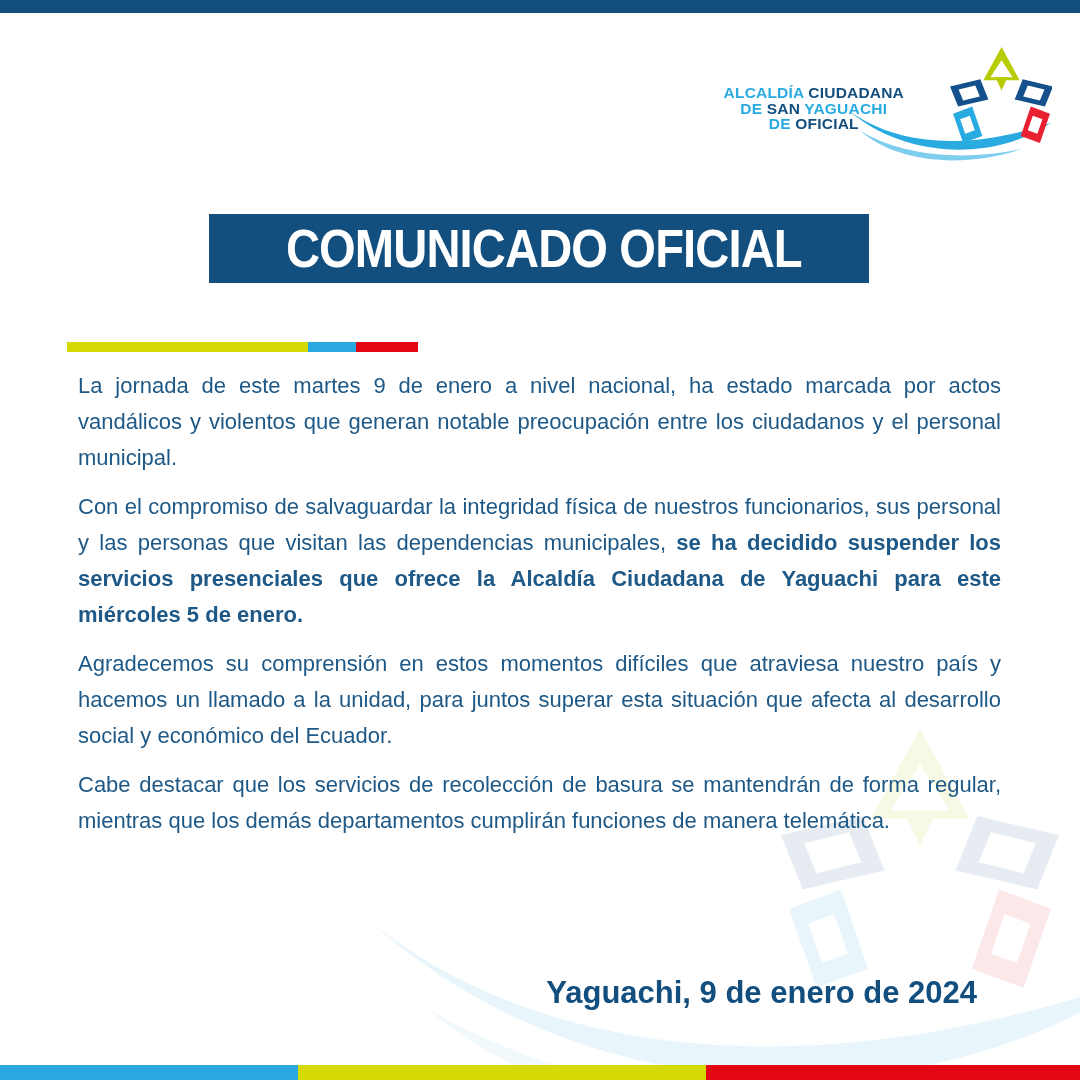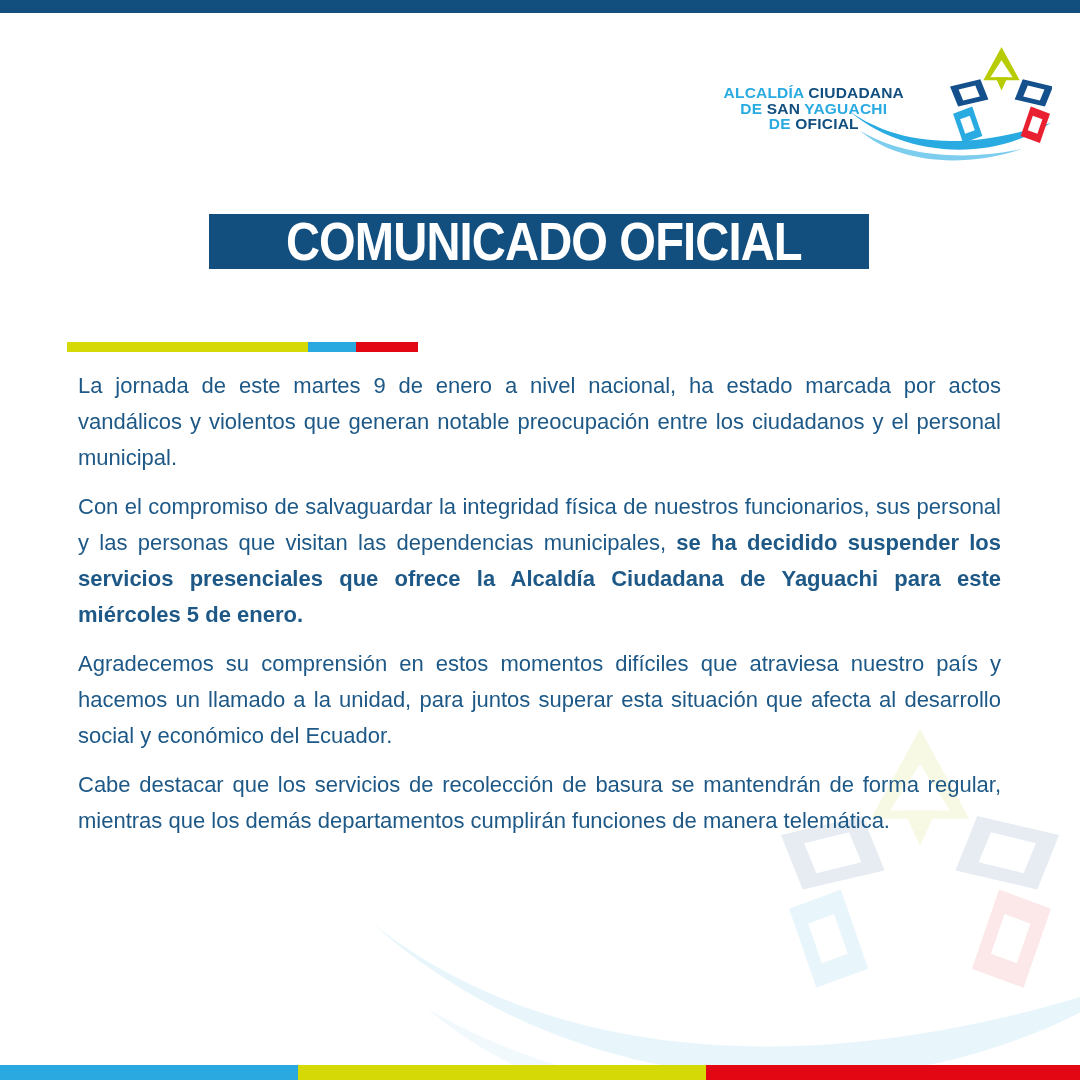--- a/index.html
+++ b/index.html
@@ -22,21 +22,21 @@
   .logo-text {
     position:absolute; right:176px; top:85px; z-index:2;
     text-align:center; font-weight:bold; font-size:15.5px; line-height:15.5px;
     letter-spacing:0.2px; white-space:nowrap;
   }
   .lt-light { color:#29ABE2; }
   .lt-dark  { color:#124E7E; }
 
   
   .title-banner {
-    position:absolute; left:209px; top:214px; width:660px; height:55px;
+    position:absolute; left:209px; top:214px; width:660px; height:69px;
     background:#124E7E; display:flex; align-items:center; justify-content:center; z-index:2;padding-left:9px;
   }
   .title-banner .title-text {
     color:#ffffff; font-weight:bold; font-size:53px; letter-spacing:-1px;
     transform:scaleX(0.89); white-space:nowrap;
   }
 
   
   .divider { position:absolute; left:67px; top:342px; height:10px; display:flex; z-index:2; }
   .dv-yellow { width:241px; background:#D5D905; }
@@ -127,20 +127,21 @@
     <div class="dv-red"></div>
   </div>
 
   <div class="doc-body">
     <p>La jornada de este martes 9 de enero a nivel nacional, ha estado marcada por actos vandálicos y violentos que generan notable preocupación entre los ciudadanos y el personal municipal.</p>
     <p><span>Con el compromiso de salvaguardar la integridad física de nuestros funcionarios, sus personal y las personas que visitan las dependencias municipales, </span><span class="bold-run">se ha decidido suspender los servicios presenciales que ofrece la Alcaldía Ciudadana de Yaguachi para este miércoles 5 de enero.</span></p>
     <p>Agradecemos su comprensión en estos momentos difíciles que atraviesa nuestro país y hacemos un llamado a la unidad, para juntos superar esta situación que afecta al desarrollo social y económico del Ecuador.</p>
     <p>Cabe destacar que los servicios de recolección de basura se mantendrán de forma regular, mientras que los demás departamentos cumplirán funciones de manera telemática.</p>
   </div>
 
+  <div class="date-line">Yaguachi, 9 de enero de 2024</div>
 
   <div class="bottom-stripes">
     <div class="bs-blue"></div>
     <div class="bs-yellow"></div>
     <div class="bs-red"></div>
   </div>
 
 </div>
 
 </body></html>

